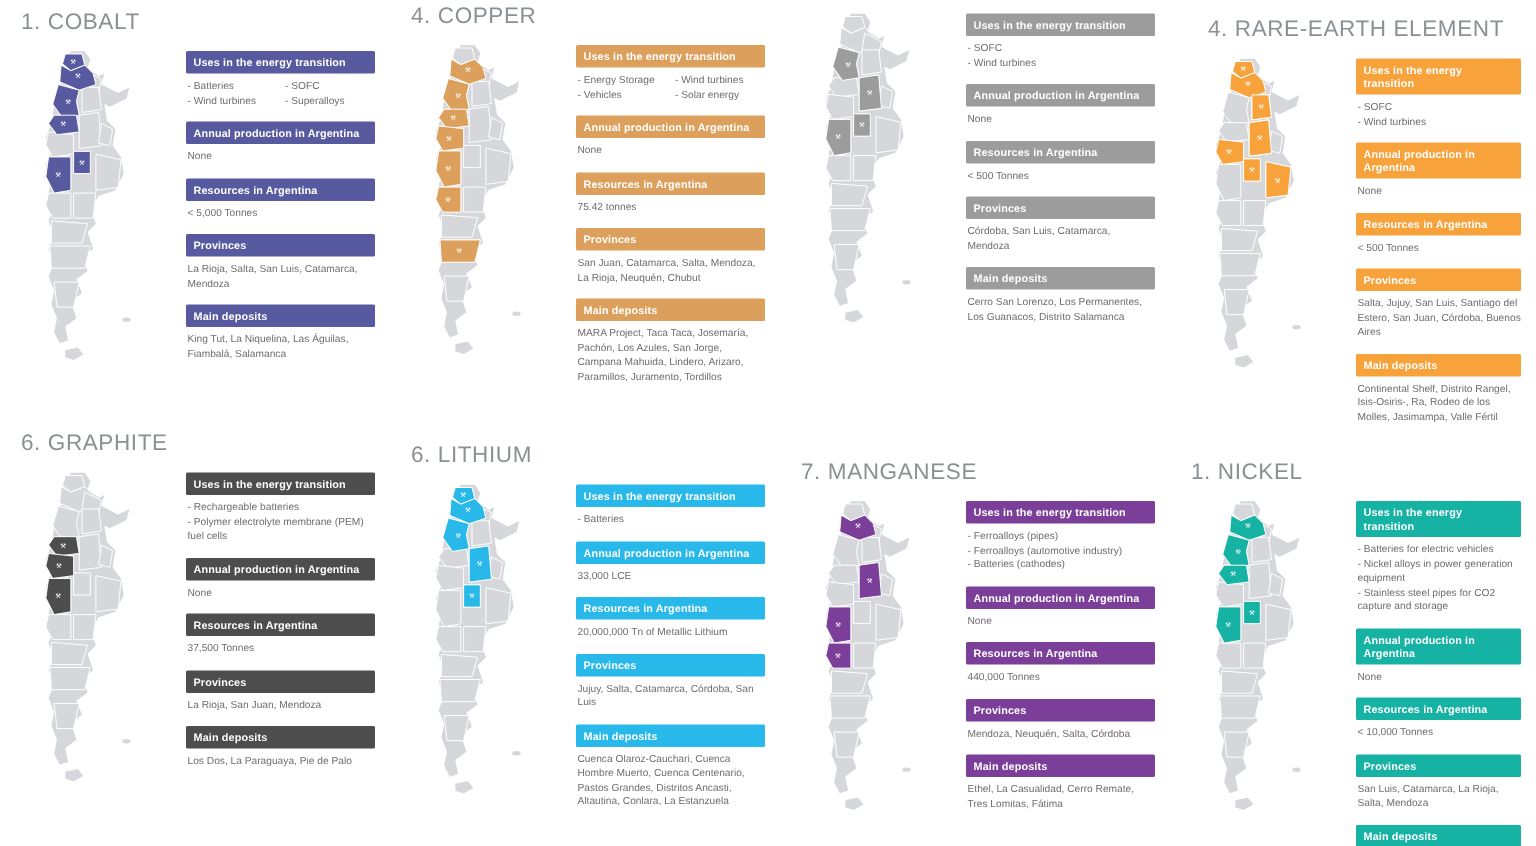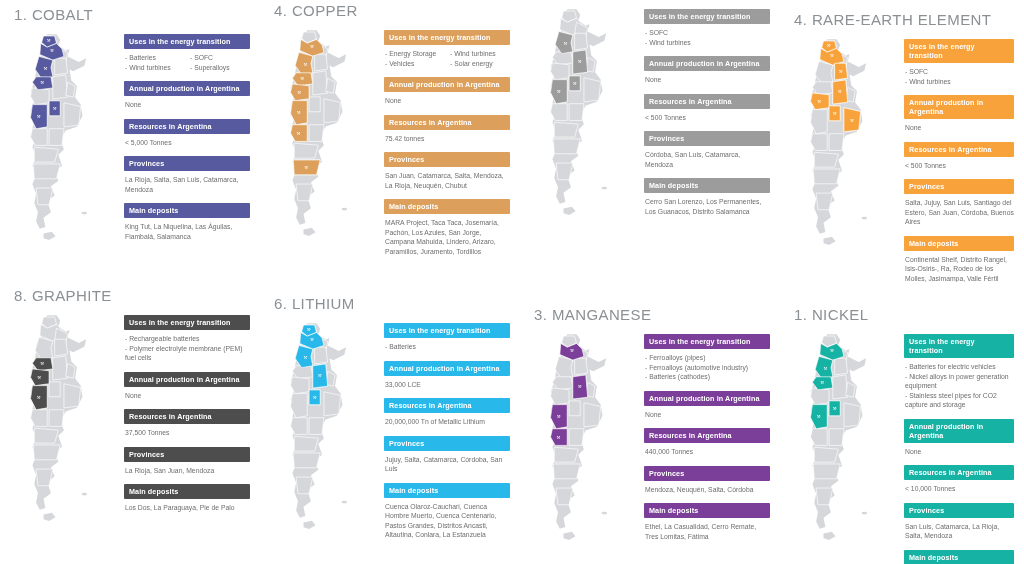--- a/index.html
+++ b/index.html
@@ -2,21 +2,21 @@
 <html><head>
 <meta charset="utf-8">
 <style>
   html,body{margin:0;padding:0;background:#ffffff;}
   body{width:1024px;height:564px;overflow:hidden;font-family:"Liberation Sans",sans-serif;}
   #board{display:grid;grid-template-columns:260px 260px 260px 244px;grid-template-rows:282px 282px;width:1024px;height:564px;}
   .panel{box-sizing:border-box;padding:2px 10px 0 12px;overflow:hidden;}
   .panel-title{font-size:15px;color:#8B9094;font-weight:400;margin:4px 0 4px 2px;letter-spacing:0.4px;}
   #board .panel:nth-child(2) .panel-title{margin-top:0;}
   #board .panel:nth-child(3) .panel-title{margin-top:2px;}
-  #board .panel:nth-child(4) .panel-title{margin-top:9px;}
+  #board .panel:nth-child(4) .panel-title{margin-top:9px;text-align:center;}
   #board .panel:nth-child(5) .panel-title{margin-top:3px;}
   #board .panel:nth-child(6) .panel-title{margin-top:11px;}
   #board .panel:nth-child(7) .panel-title{margin-top:22px;}
   #board .panel:nth-child(8) .panel-title{margin-top:22px;}
   .panel-body{display:flex;align-items:flex-start;}
   .map-wrap{flex:0 0 102px;width:102px;}
   svg.map{width:102px;height:222px;display:block;}
   .info{flex:1;margin-left:10px;padding-top:7px;min-width:0;}
   .section{margin-bottom:9px;}
   .section-header{color:#ffffff;font-size:7.2px;font-weight:bold;padding:3px 5px;border-radius:1px;letter-spacing:0.1px;}
@@ -321,21 +321,21 @@
           <div class="section">
             <div class="section-header" style="background: rgb(248, 162, 60);">Main deposits</div>
             <div class="section-text">
               <div class="item">Continental Shelf, Distrito Rangel, Isis-Osiris-, Ra, Rodeo de los Molles, Jasimampa, Valle Fértil</div>
             </div>
           </div>
         </div>
       </div>
     </section>
     <section class="panel">
-      <h2 class="panel-title">8. GRAPHITE</h2>
+      <h2 class="panel-title">6. GRAPHITE</h2>
       <div class="panel-body">
         <div class="map-wrap">
           <svg class="map" viewBox="0 0 110 232">
             <path d="M38,4 L48,4 L52,10 L50,16 L58,22 L62,20 L60,28 L72,34 L80,30 L78,38 L66,44 L62,42 L64,54 L70,60 L68,72 L74,80 L76,92 L70,104 L58,108 L52,118 L56,128 L50,134 L54,146 L46,152 L50,162 L42,168 L46,178 L38,184 L42,196 L34,202 L36,212 L30,214 L26,206 L28,196 L24,186 L26,176 L22,166 L26,156 L22,146 L26,136 L22,126 L26,116 L22,106 L24,96 L20,86 L24,76 L20,66 L24,56 L26,44 L30,34 L32,22 L34,10 Z" fill="#D5D7DA"></path>
             <path d="M34,219 L43,217 L47,222 L40,226 L34,224 Z" fill="#D5D7DA"></path>
             <ellipse cx="78" cy="197" rx="3" ry="1.6" fill="#D5D7DA"></ellipse>
             <polygon points="34,6 46,6 48,14 38,18 32,13" fill="#D5D7DA" stroke="#ffffff" stroke-width="0.7" stroke-linejoin="round"></polygon>
             <polygon points="31,14 38,18 48,14 54,20 56,28 44,32 30,26" fill="#D5D7DA" stroke="#ffffff" stroke-width="0.7" stroke-linejoin="round"></polygon>
             <polygon points="48,18 60,24 58,34 46,30" fill="#D5D7DA" stroke="#ffffff" stroke-width="0.7" stroke-linejoin="round"></polygon>
             <polygon points="29,28 44,32 42,40 44,50 32,52 25,42" fill="#D5D7DA" stroke="#ffffff" stroke-width="0.7" stroke-linejoin="round"></polygon>
@@ -460,21 +460,21 @@
           <div class="section">
             <div class="section-header" style="background: rgb(41, 184, 234);">Main deposits</div>
             <div class="section-text">
               <div class="item">Cuenca Olaroz-Cauchari, Cuenca Hombre Muerto, Cuenca Centenario, Pastos Grandes, Distritos Ancasti, Altautina, Conlara, La Estanzuela</div>
             </div>
           </div>
         </div>
       </div>
     </section>
     <section class="panel">
-      <h2 class="panel-title">3. MANGANESE</h2>
+      <h2 class="panel-title">7. MANGANESE</h2>
       <div class="panel-body">
         <div class="map-wrap">
           <svg class="map" viewBox="0 0 110 232">
             <path d="M38,4 L48,4 L52,10 L50,16 L58,22 L62,20 L60,28 L72,34 L80,30 L78,38 L66,44 L62,42 L64,54 L70,60 L68,72 L74,80 L76,92 L70,104 L58,108 L52,118 L56,128 L50,134 L54,146 L46,152 L50,162 L42,168 L46,178 L38,184 L42,196 L34,202 L36,212 L30,214 L26,206 L28,196 L24,186 L26,176 L22,166 L26,156 L22,146 L26,136 L22,126 L26,116 L22,106 L24,96 L20,86 L24,76 L20,66 L24,56 L26,44 L30,34 L32,22 L34,10 Z" fill="#D5D7DA"></path>
             <path d="M34,219 L43,217 L47,222 L40,226 L34,224 Z" fill="#D5D7DA"></path>
             <ellipse cx="78" cy="197" rx="3" ry="1.6" fill="#D5D7DA"></ellipse>
             <polygon points="34,6 46,6 48,14 38,18 32,13" fill="#D5D7DA" stroke="#ffffff" stroke-width="0.7" stroke-linejoin="round"></polygon>
             <polygon points="31,14 38,18 48,14 54,20 56,28 44,32 30,26" fill="#D5D7DA" stroke="#ffffff" stroke-width="0.7" stroke-linejoin="round"></polygon>
             <polygon points="48,18 60,24 58,34 46,30" fill="#D5D7DA" stroke="#ffffff" stroke-width="0.7" stroke-linejoin="round"></polygon>
             <polygon points="29,28 44,32 42,40 44,50 32,52 25,42" fill="#D5D7DA" stroke="#ffffff" stroke-width="0.7" stroke-linejoin="round"></polygon>

